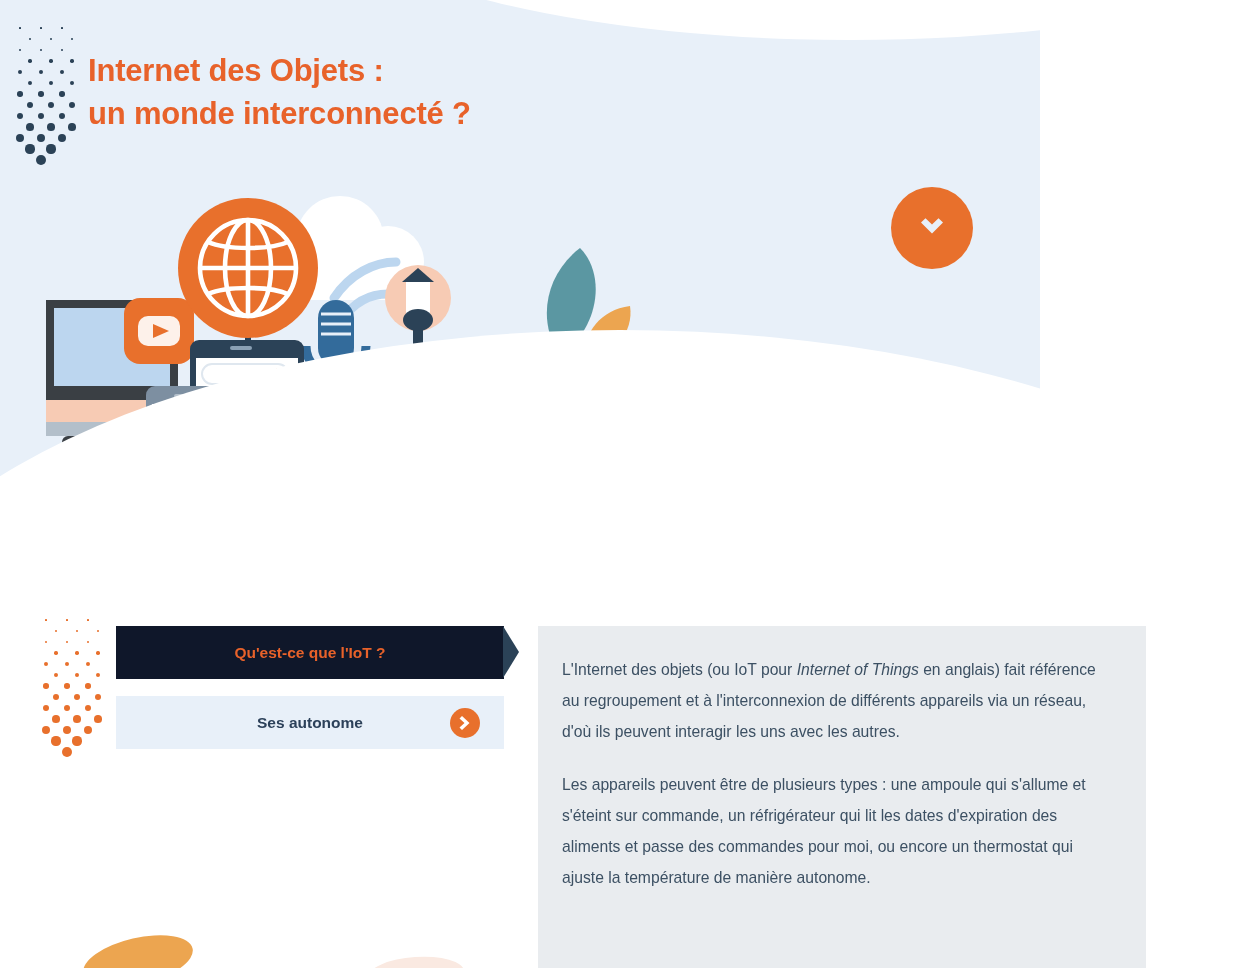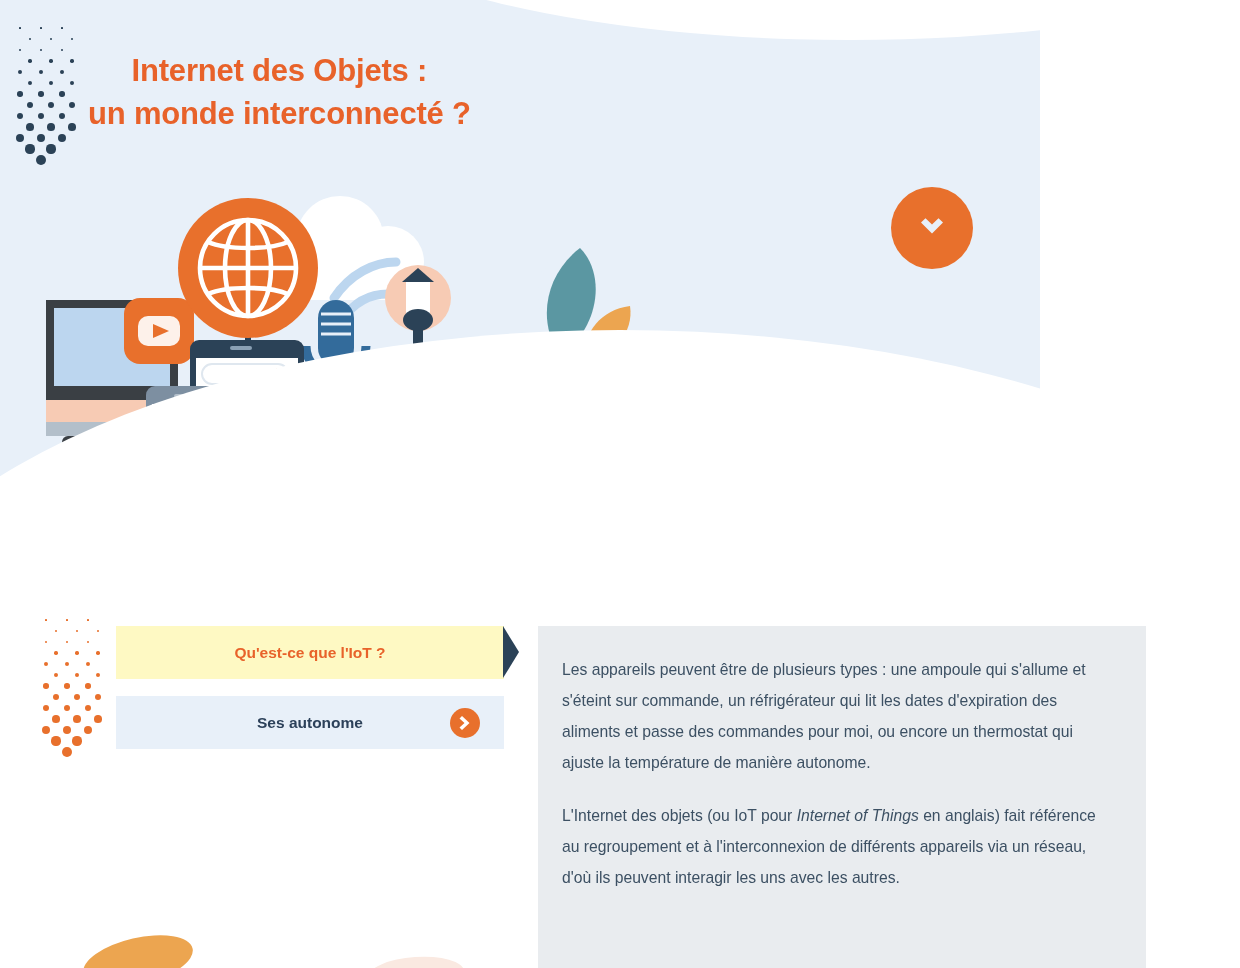--- a/index.html
+++ b/index.html
@@ -9,21 +9,20 @@
     overflow: hidden;
     background: #ffffff;
     font-family: "Liberation Sans", sans-serif;
   }
   #page { position: relative; width: 1240px; height: 968px; background: #ffffff; overflow: hidden; }
 
   
   #hero {
     position: absolute; left: 0; top: 0; width: 1040px; height: 600px;
     overflow: hidden;
-    text-align: center;
   }
   #hero-bg { position: absolute; inset: 0; background: #e8f0f9; }
   
   #hero-top-curve {
     position: absolute; left: 300px; top: -120px;
     width: 1100px; height: 160px;
     background: #ffffff;
     border-radius: 0 0 50% 50% / 0 0 100% 100%;
   }
   
@@ -63,21 +62,21 @@
   #content-section { position: absolute; left: 0; top: 600px; width: 1240px; height: 368px; }
 
   #tabs { position: absolute; left: 116px; top: 26px; width: 404px; }
   .tab {
     position: relative; width: 388px; height: 53px;
     display: flex; align-items: center; justify-content: center;
     font-size: 15.5px; font-weight: bold; cursor: pointer;
     border: none; font-family: inherit; padding: 0;
   }
   .tab.inactive { background: #e8f0f9; color: #2c415a; margin-top: 17px; }
-  .tab.active { background: #fef9c3; color: #e8622a; align-items: center; }
+  .tab.active { background: #0f172a; color: #e8622a; align-items: center; }
   .tab.active .tab-point {
     position: absolute; right: -15px; top: 0;
     width: 0; height: 0;
     border-top: 26.5px solid transparent;
     border-bottom: 26.5px solid transparent;
     border-left: 16px solid #2b4257;
   }
   .tab-arrow-icon {
     position: absolute; right: 24px; top: 50%; transform: translateY(-50%);
     width: 30px; height: 30px;
@@ -420,23 +419,23 @@
         <span>Ses autonome</span>
         <svg class="tab-arrow-icon" viewBox="0 0 30 30">
           <circle cx="15" cy="15" r="15" fill="#e8702c"></circle>
           <path d="M12 8 L19.5 15 L12 22 L9.5 19.5 L14.5 15 L9.5 10.5 Z" fill="#ffffff"></path>
         </svg>
       </button>
 
     </div>
 
     <div id="content-panel">
-      <p>Les appareils peuvent être de plusieurs types : une ampoule qui s'allume et s'éteint sur commande, un réfrigérateur qui lit les dates d'expiration des aliments et passe des commandes pour moi, ou encore un thermostat qui ajuste la température de manière autonome.</p>
       <p>
         <span>L'Internet des objets (ou IoT pour </span><em>Internet of Things</em><span> en anglais) fait référence au regroupement et à l'interconnexion de différents appareils via un réseau, d'où ils peuvent interagir les uns avec les autres.</span>
       </p>
+      <p>Les appareils peuvent être de plusieurs types : une ampoule qui s'allume et s'éteint sur commande, un réfrigérateur qui lit les dates d'expiration des aliments et passe des commandes pour moi, ou encore un thermostat qui ajuste la température de manière autonome.</p>
     </div>
   </section>
 
   <div id="blob-orange"></div>
   <div id="blob-pink"></div>
 
 </div>
 
 </body></html>

